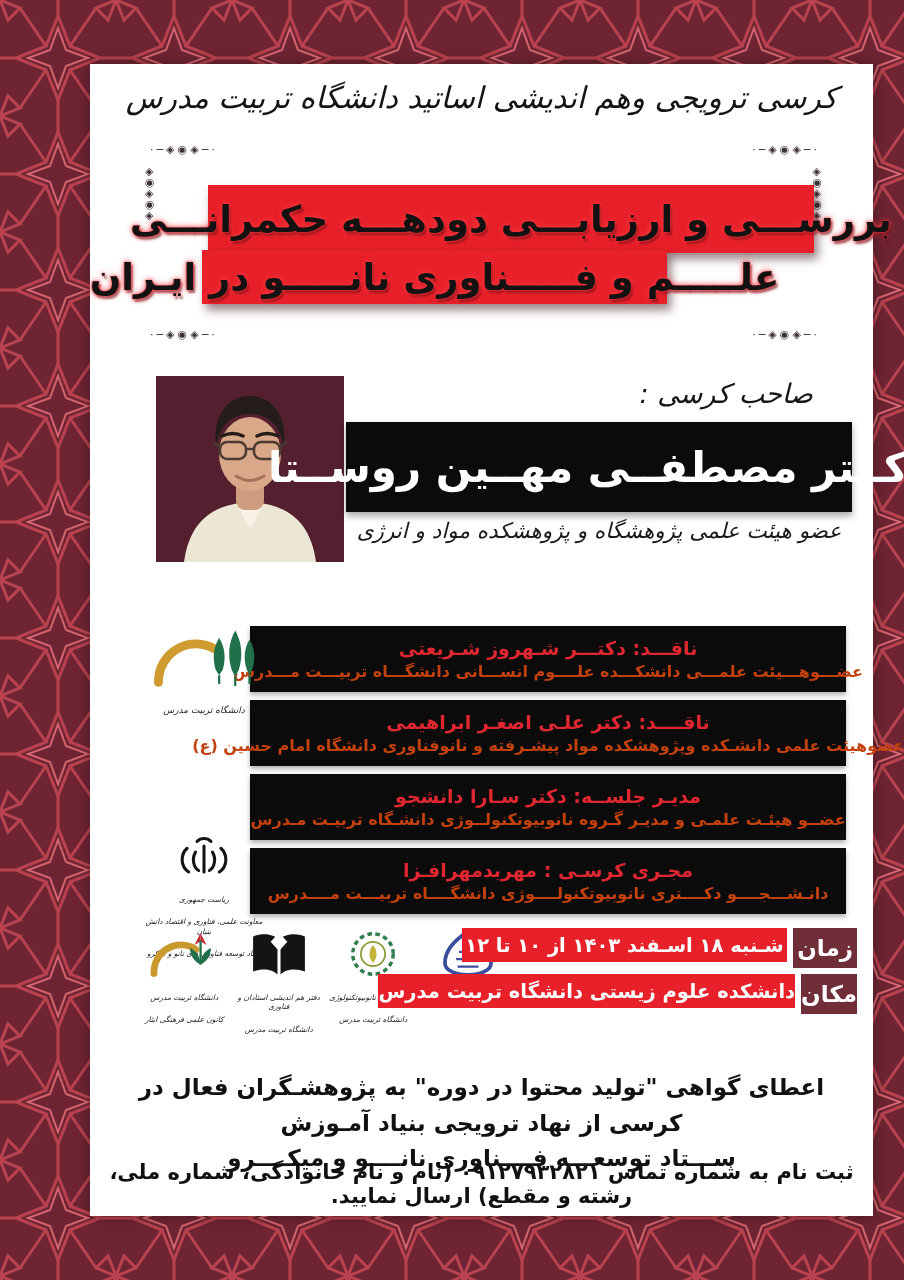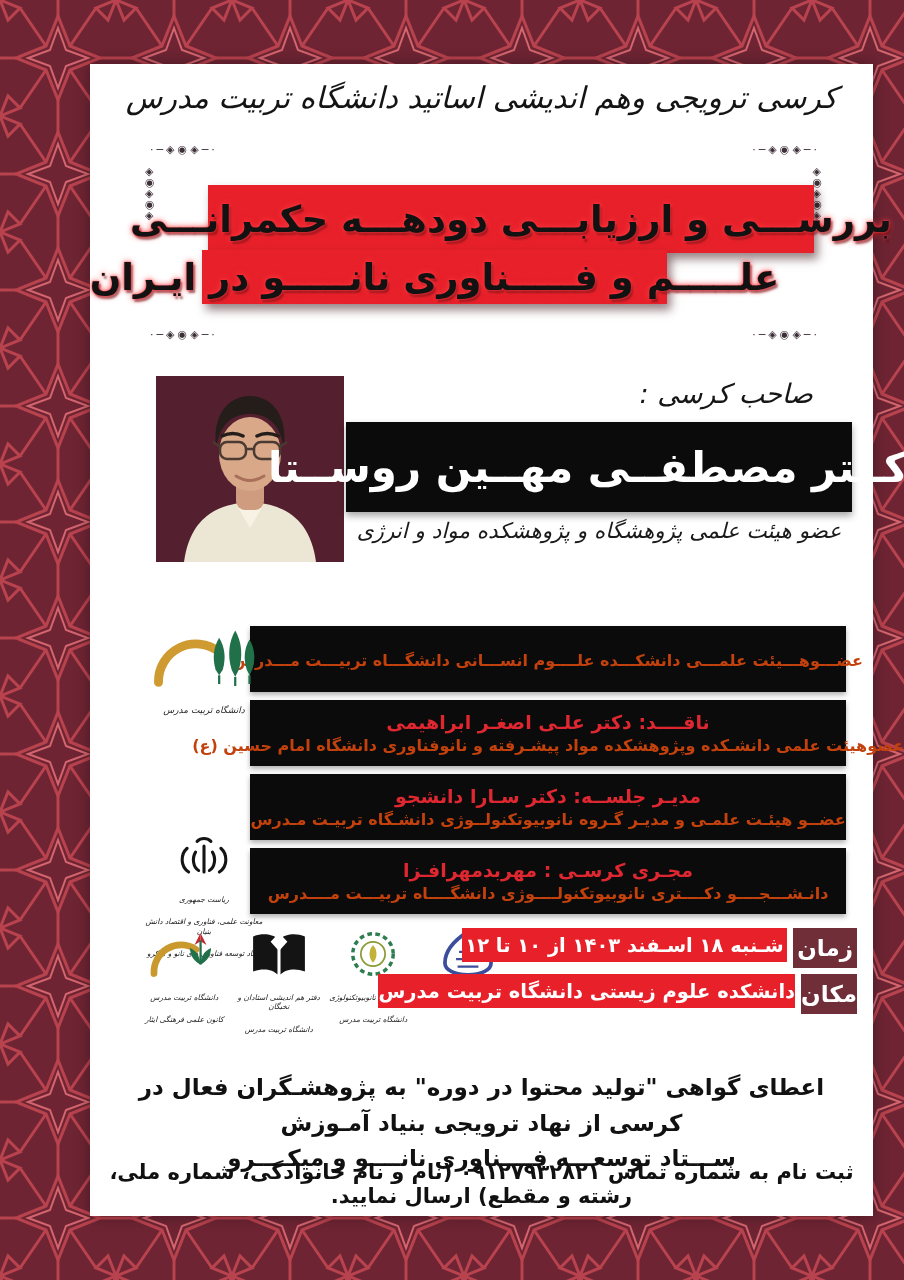--- a/index.html
+++ b/index.html
@@ -201,20 +201,21 @@
     </svg>
   </div>
 
   <div class="name-banner">
     <span>دکــتر مصطفــی مهــین روســتا</span>
   </div>
   <div class="chair-affil">عضو هیئت علمی پژوهشگاه و پژوهشکده مواد و انرژی</div>
 
   <div class="participants">
     <div class="p-banner">
+      <div class="p-role">ناقـــد: دکتـــر شـهروز شـریعتی</div>
       <div class="p-affil">عضـــوهـــیئت علمـــی دانشکـــده علــــوم انســـانی دانشگـــاه تربیـــت مـــدرس</div>
     </div>
     <div class="p-banner">
       <div class="p-role">ناقــــد: دکتر علـی اصغـر ابراهیمی</div>
       <div class="p-affil">عضوهیئت علمی دانشـکده وپژوهشکده مواد پیشـرفته و نانوفناوری دانشگاه امام حسین (ع)</div>
     </div>
     <div class="p-banner">
       <div class="p-role">مدیـر جلســه: دکتر سـارا دانشجو</div>
       <div class="p-affil">عضــو هیئـت علمـی و مدیـر گـروه نانوبیوتکنولــوژی دانشـگاه تربیـت مـدرس</div>
     </div>
@@ -267,21 +268,21 @@
       <div class="logo-cap tiny">دانشگاه تربیت مدرس</div>
       <div class="logo-cap tiny">کانون علمی فرهنگی ایثار</div>
     </div>
 
     <div class="b-logo">
       <svg width="64" height="52" viewBox="0 0 84 62">
         <path d="M8 8 C20 3 34 5 40 11 L40 58 C34 51 20 49 8 54 Z" fill="#141414"></path>
         <path d="M76 8 C64 3 50 5 44 11 L44 58 C50 51 64 49 76 54 Z" fill="#141414"></path>
         <path d="M31 15 L42 3 L53 15 L42 27 Z" fill="#ffffff"></path>
       </svg>
-      <div class="logo-cap tiny">دفتر هم اندیشی استادان و نخبگان</div>
+      <div class="logo-cap tiny">دفتر هم اندیشی استادان و فناوری</div>
       <div class="logo-cap tiny">دانشگاه تربیت مدرس</div>
     </div>
 
     <div class="b-logo">
       <svg width="56" height="52" viewBox="0 0 90 90">
         <circle cx="45" cy="45" r="35" fill="none" stroke="#2e7d4f" stroke-width="6" stroke-dasharray="8 6"></circle>
         <circle cx="45" cy="45" r="21" fill="none" stroke="#8a9a33" stroke-width="3"></circle>
         <path d="M45 30 C53 37 53 53 45 60 C37 53 37 37 45 30Z" fill="#c2b23a"></path>
       </svg>
       <div class="logo-cap tiny">انجمن علمی نانوبیوتکنولوژی</div>

